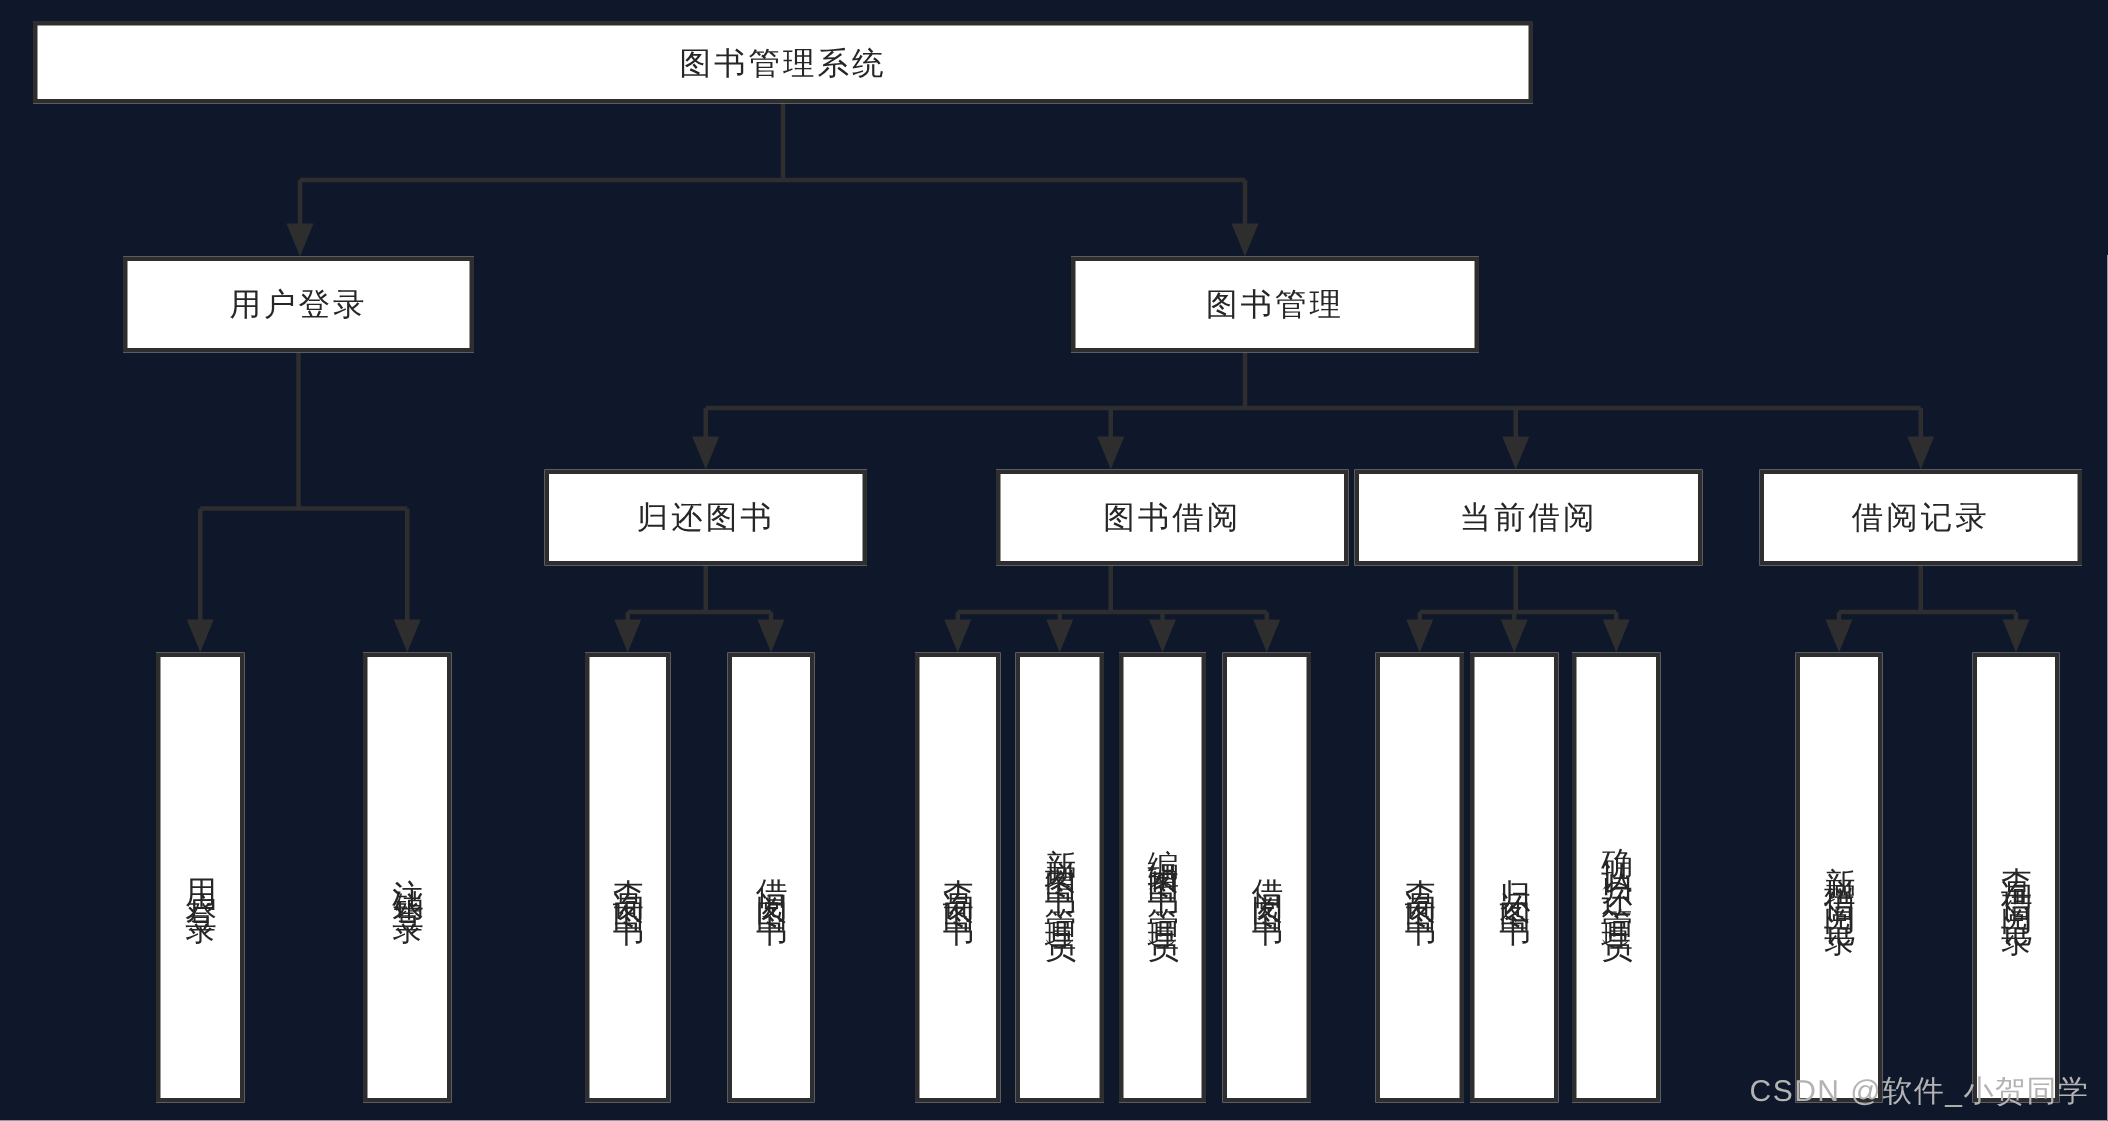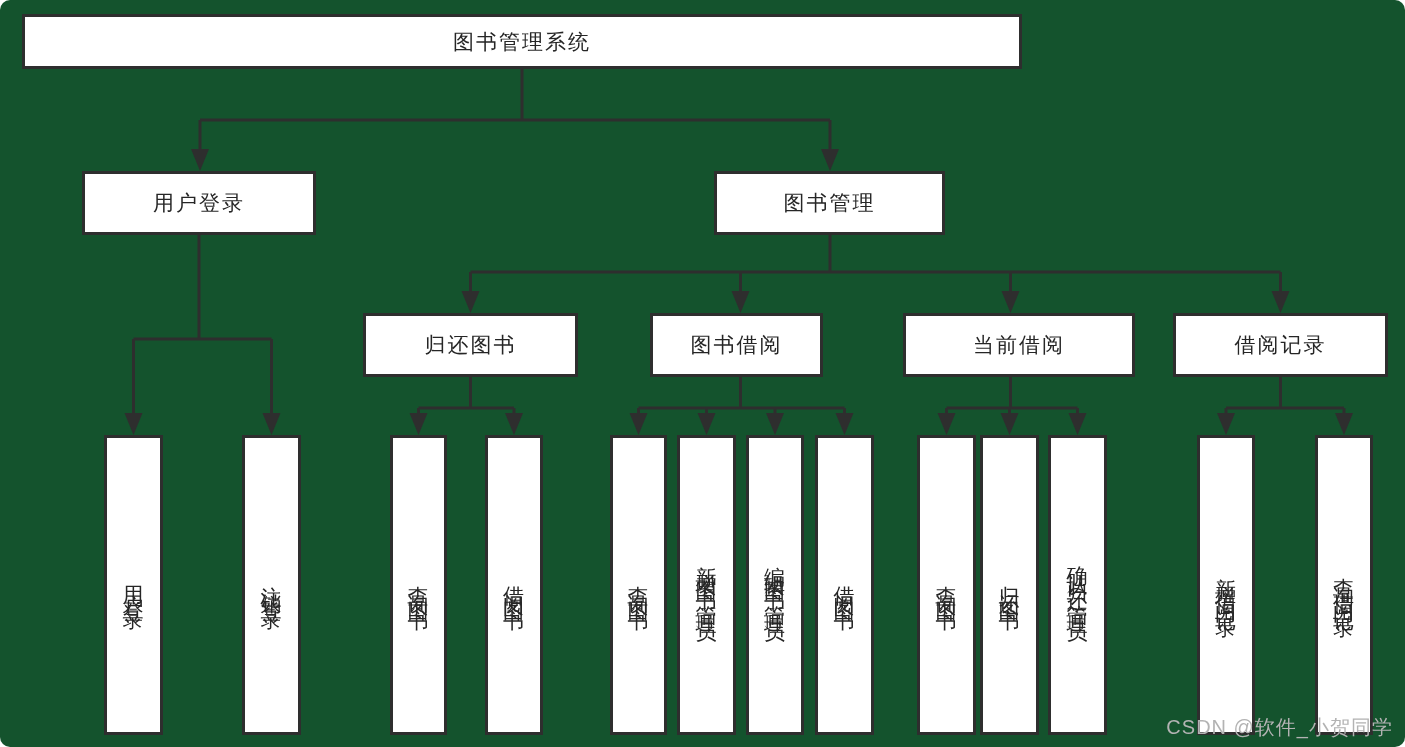--- a/index.html
+++ b/index.html
@@ -5,23 +5,22 @@
   html, body {
     margin: 0;
     padding: 0;
     background: #ffffff;
     font-family: "Liberation Sans", sans-serif;
   }
   #canvas {
     position: relative;
     width: 1405px;
     height: 747px;
-    background: #14532d;
+    background: #0f172a;
     overflow: hidden;
-    border-radius: 10px;
   }
   svg.wires {
     position: absolute;
     left: 0;
     top: 0;
     width: 1405px;
     height: 747px;
     pointer-events: none;
   }
   .node {
@@ -131,24 +130,24 @@
       <polygon points="1068.5,413 1086.5,413 1077.5,435"></polygon>
 
       <polygon points="1217,413 1235,413 1226,435"></polygon>
       <polygon points="1335,413 1353,413 1344,435"></polygon>
     </g>
   </svg>
 
   <div class="node h" style="left:22px; top:14px; width:1000px; height:55px;">图书管理系统</div>
 
   <div class="node h" style="left:82px; top:171px; width:234px; height:64px;">用户登录</div>
-  <div class="node h" style="left:714px; top:171px; width:231px; height:64px;">图书管理</div>
+  <div class="node h" style="left:714px; top:171px; width:272px; height:64px;">图书管理</div>
 
   <div class="node h" style="left:363px; top:313px; width:215px; height:64px;">归还图书</div>
-  <div class="node h" style="left:650px; top:313px; width:173px; height:64px;">图书借阅</div>
+  <div class="node h" style="left:664px; top:313px; width:235px; height:64px;">图书借阅</div>
   <div class="node h" style="left:903px; top:313px; width:232px; height:64px;">当前借阅</div>
   <div class="node h" style="left:1173px; top:313px; width:215px; height:64px;">借阅记录</div>
 
   <div class="node v" style="left:104px; top:435px; width:59px; height:300px;">用户登录</div>
   <div class="node v" style="left:242px; top:435px; width:59px; height:300px;">注销登录</div>
 
   <div class="node v" style="left:390px; top:435px; width:57px; height:300px;">查询图书</div>
   <div class="node v" style="left:485px; top:435px; width:58px; height:300px;">借阅图书</div>
 
   <div class="node v" style="left:610px; top:435px; width:57px; height:300px;">查询图书</div>

